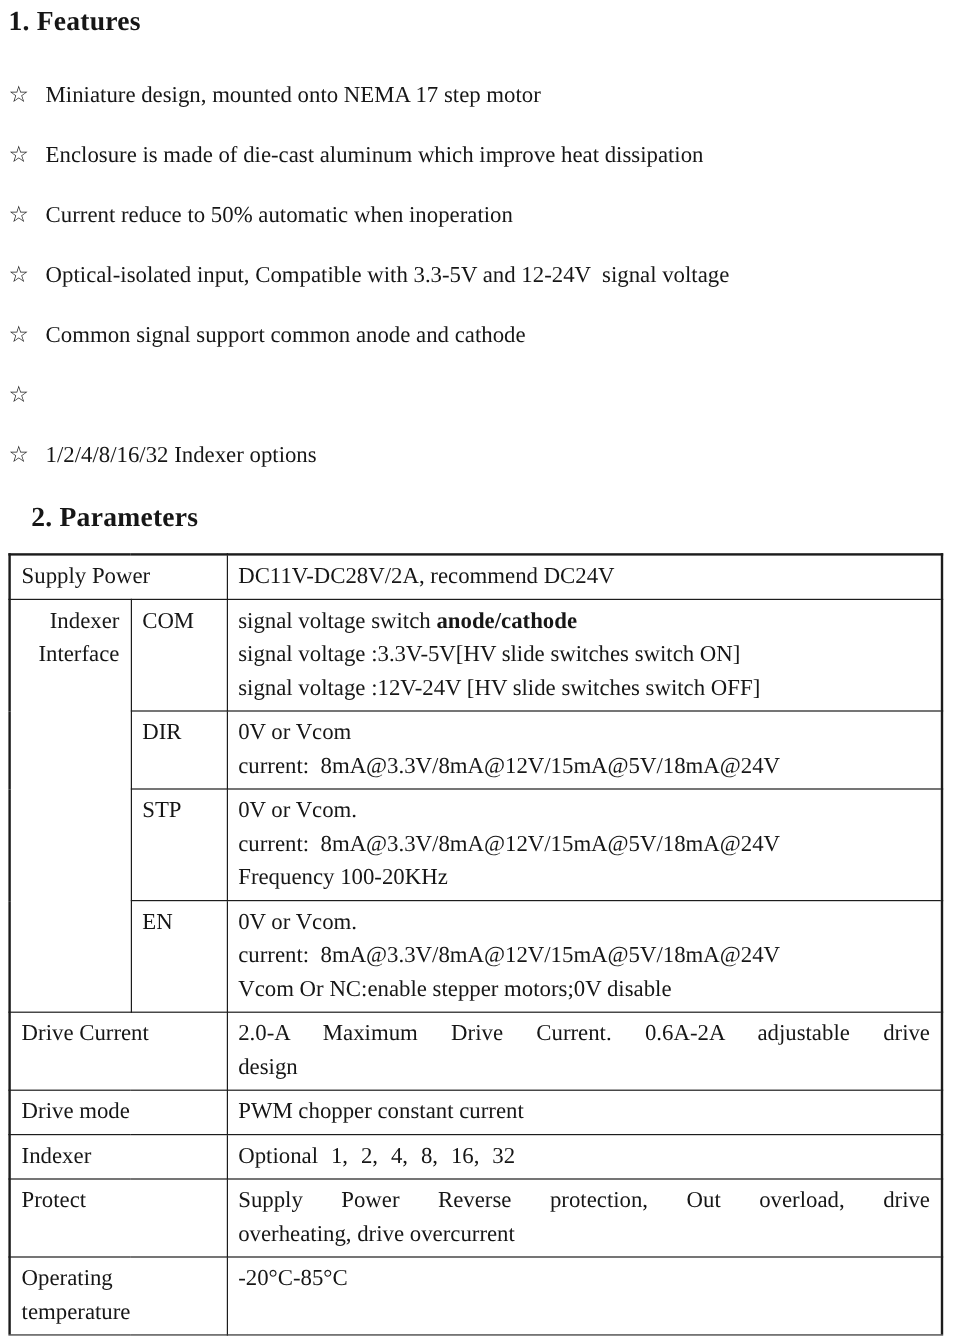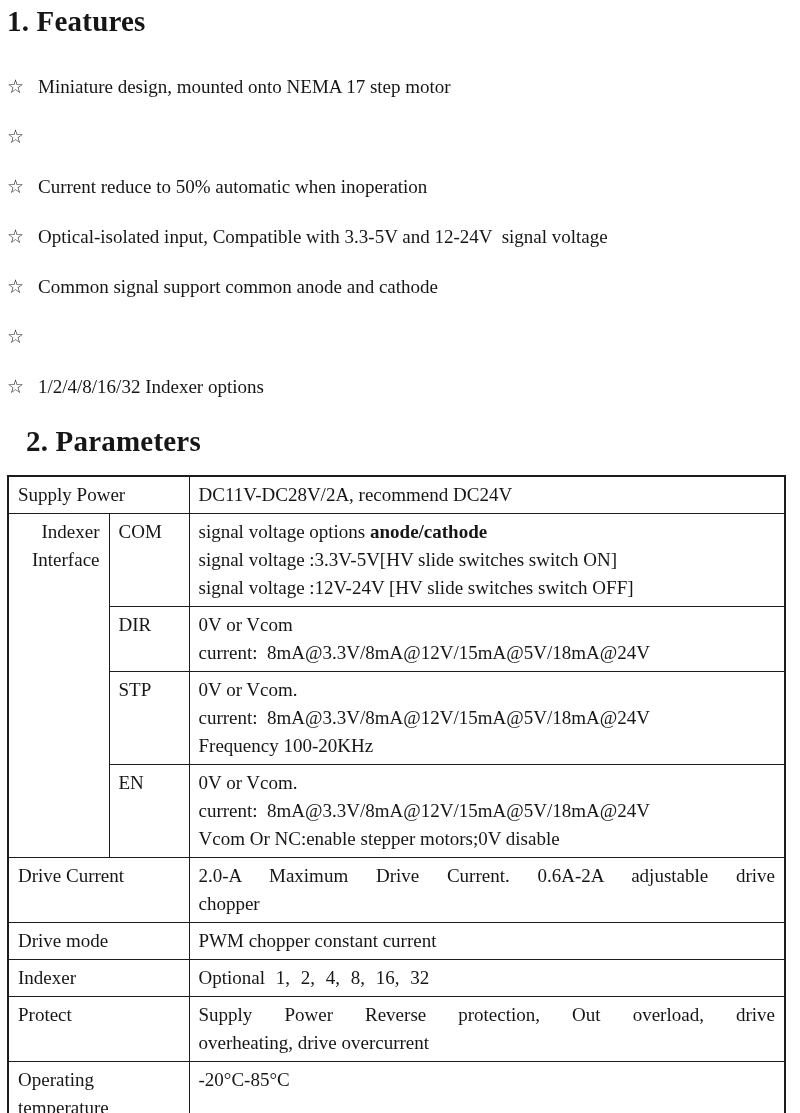--- a/index.html
+++ b/index.html
@@ -11,21 +11,21 @@
     width: 800px;
     height: 1113px;
     font-family: "Liberation Serif", "DejaVu Serif", serif;
     color: #161616;
     overflow: hidden;
   }
   .page {
     padding: 5px 10px 0 7px;
   }
   .section-heading {
-    font-size: 29px;
+    font-size: 23px;
     font-weight: bold;
     margin: 0;
     letter-spacing: 0.2px;
   }
   #parameters-heading {
     margin-top: 10px;
     margin-left: 19px;
   }
   .features-list {
     margin-top: 37px;
@@ -97,20 +97,21 @@
 
   <h2 class="section-heading" id="features-heading">1. Features</h2>
 
   <div class="features-list">
     <div class="feature-item">
       <span class="star-icon">☆</span>
       <span class="feature-text">Miniature design, mounted onto NEMA 17 step motor</span>
     </div>
     <div class="feature-item">
       <span class="star-icon">☆</span>
+      <span class="feature-text">Enclosure is made of die-cast aluminum which improve heat dissipation</span>
     </div>
     <div class="feature-item">
       <span class="star-icon">☆</span>
       <span class="feature-text">Current reduce to 50% automatic when inoperation</span>
     </div>
     <div class="feature-item">
       <span class="star-icon">☆</span>
       <span class="feature-text">Optical-isolated input, Compatible with 3.3-5V and 12-24V  signal voltage</span>
     </div>
     <div class="feature-item">
@@ -139,21 +140,21 @@
         <td colspan="2" class="lbl">Supply Power</td>
         <td class="val">
           <div class="cell-line">DC11V-DC28V/2A, recommend DC24V</div>
         </td>
       </tr>
 
       <tr>
         <td rowspan="4" class="lbl rowgroup-label">Indexer Interface</td>
         <td class="sig">COM</td>
         <td class="val">
-          <div class="cell-line"><span>signal voltage options </span><b>anode/cathode</b></div>
+          <div class="cell-line"><span>signal voltage switch </span><b>anode/cathode</b></div>
           <div class="cell-line">signal voltage :3.3V-5V[HV slide switches switch ON]</div>
           <div class="cell-line">signal voltage :12V-24V [HV slide switches switch OFF]</div>
         </td>
       </tr>
 
       <tr>
         <td class="sig">DIR</td>
         <td class="val">
           <div class="cell-line">0V or Vcom</div>
           <div class="cell-line">current:  8mA@3.3V/8mA@12V/15mA@5V/18mA@24V</div>
@@ -175,21 +176,21 @@
           <div class="cell-line">0V or Vcom.</div>
           <div class="cell-line">current:  8mA@3.3V/8mA@12V/15mA@5V/18mA@24V</div>
           <div class="cell-line">Vcom Or NC:enable stepper motors;0V disable</div>
         </td>
       </tr>
 
       <tr>
         <td colspan="2" class="lbl">Drive Current</td>
         <td class="val">
           <div class="cell-line jline">2.0-A Maximum Drive Current. 0.6A-2A adjustable drive</div>
-          <div class="cell-line">chopper</div>
+          <div class="cell-line">design</div>
         </td>
       </tr>
 
       <tr>
         <td colspan="2" class="lbl">Drive mode</td>
         <td class="val">
           <div class="cell-line">PWM chopper constant current</div>
         </td>
       </tr>
 

